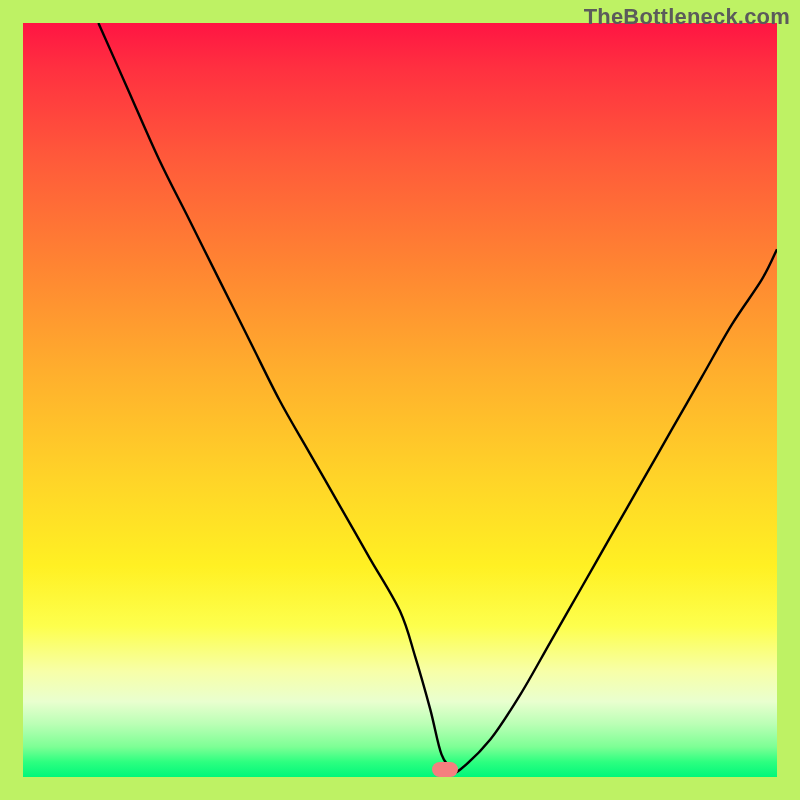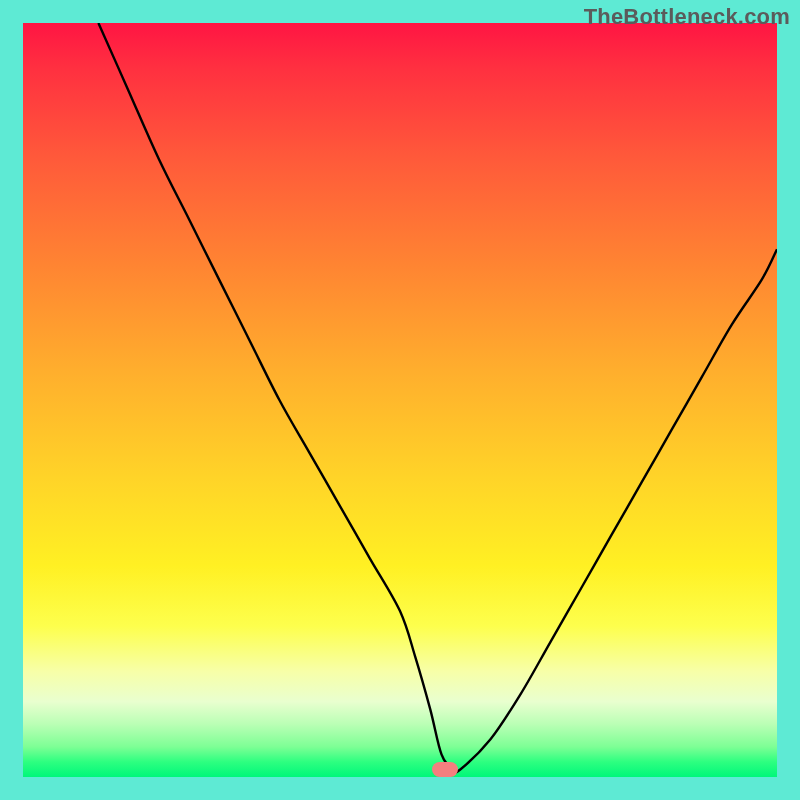--- a/index.html
+++ b/index.html
@@ -8,21 +8,21 @@
     width: 800px;
     height: 800px;
     background: #000;
     overflow: hidden;
     font-family: Arial, Helvetica, sans-serif;
   }
   .frame {
     position: relative;
     width: 800px;
     height: 800px;
-    background: #5eead4;
+    background: #bef264;
   }
   .watermark {
     position: absolute;
     top: 4px;
     right: 10px;
     color: #5b5b5b;
     font-size: 22px;
     font-weight: 600;
     letter-spacing: 0.2px;
     z-index: 4;

